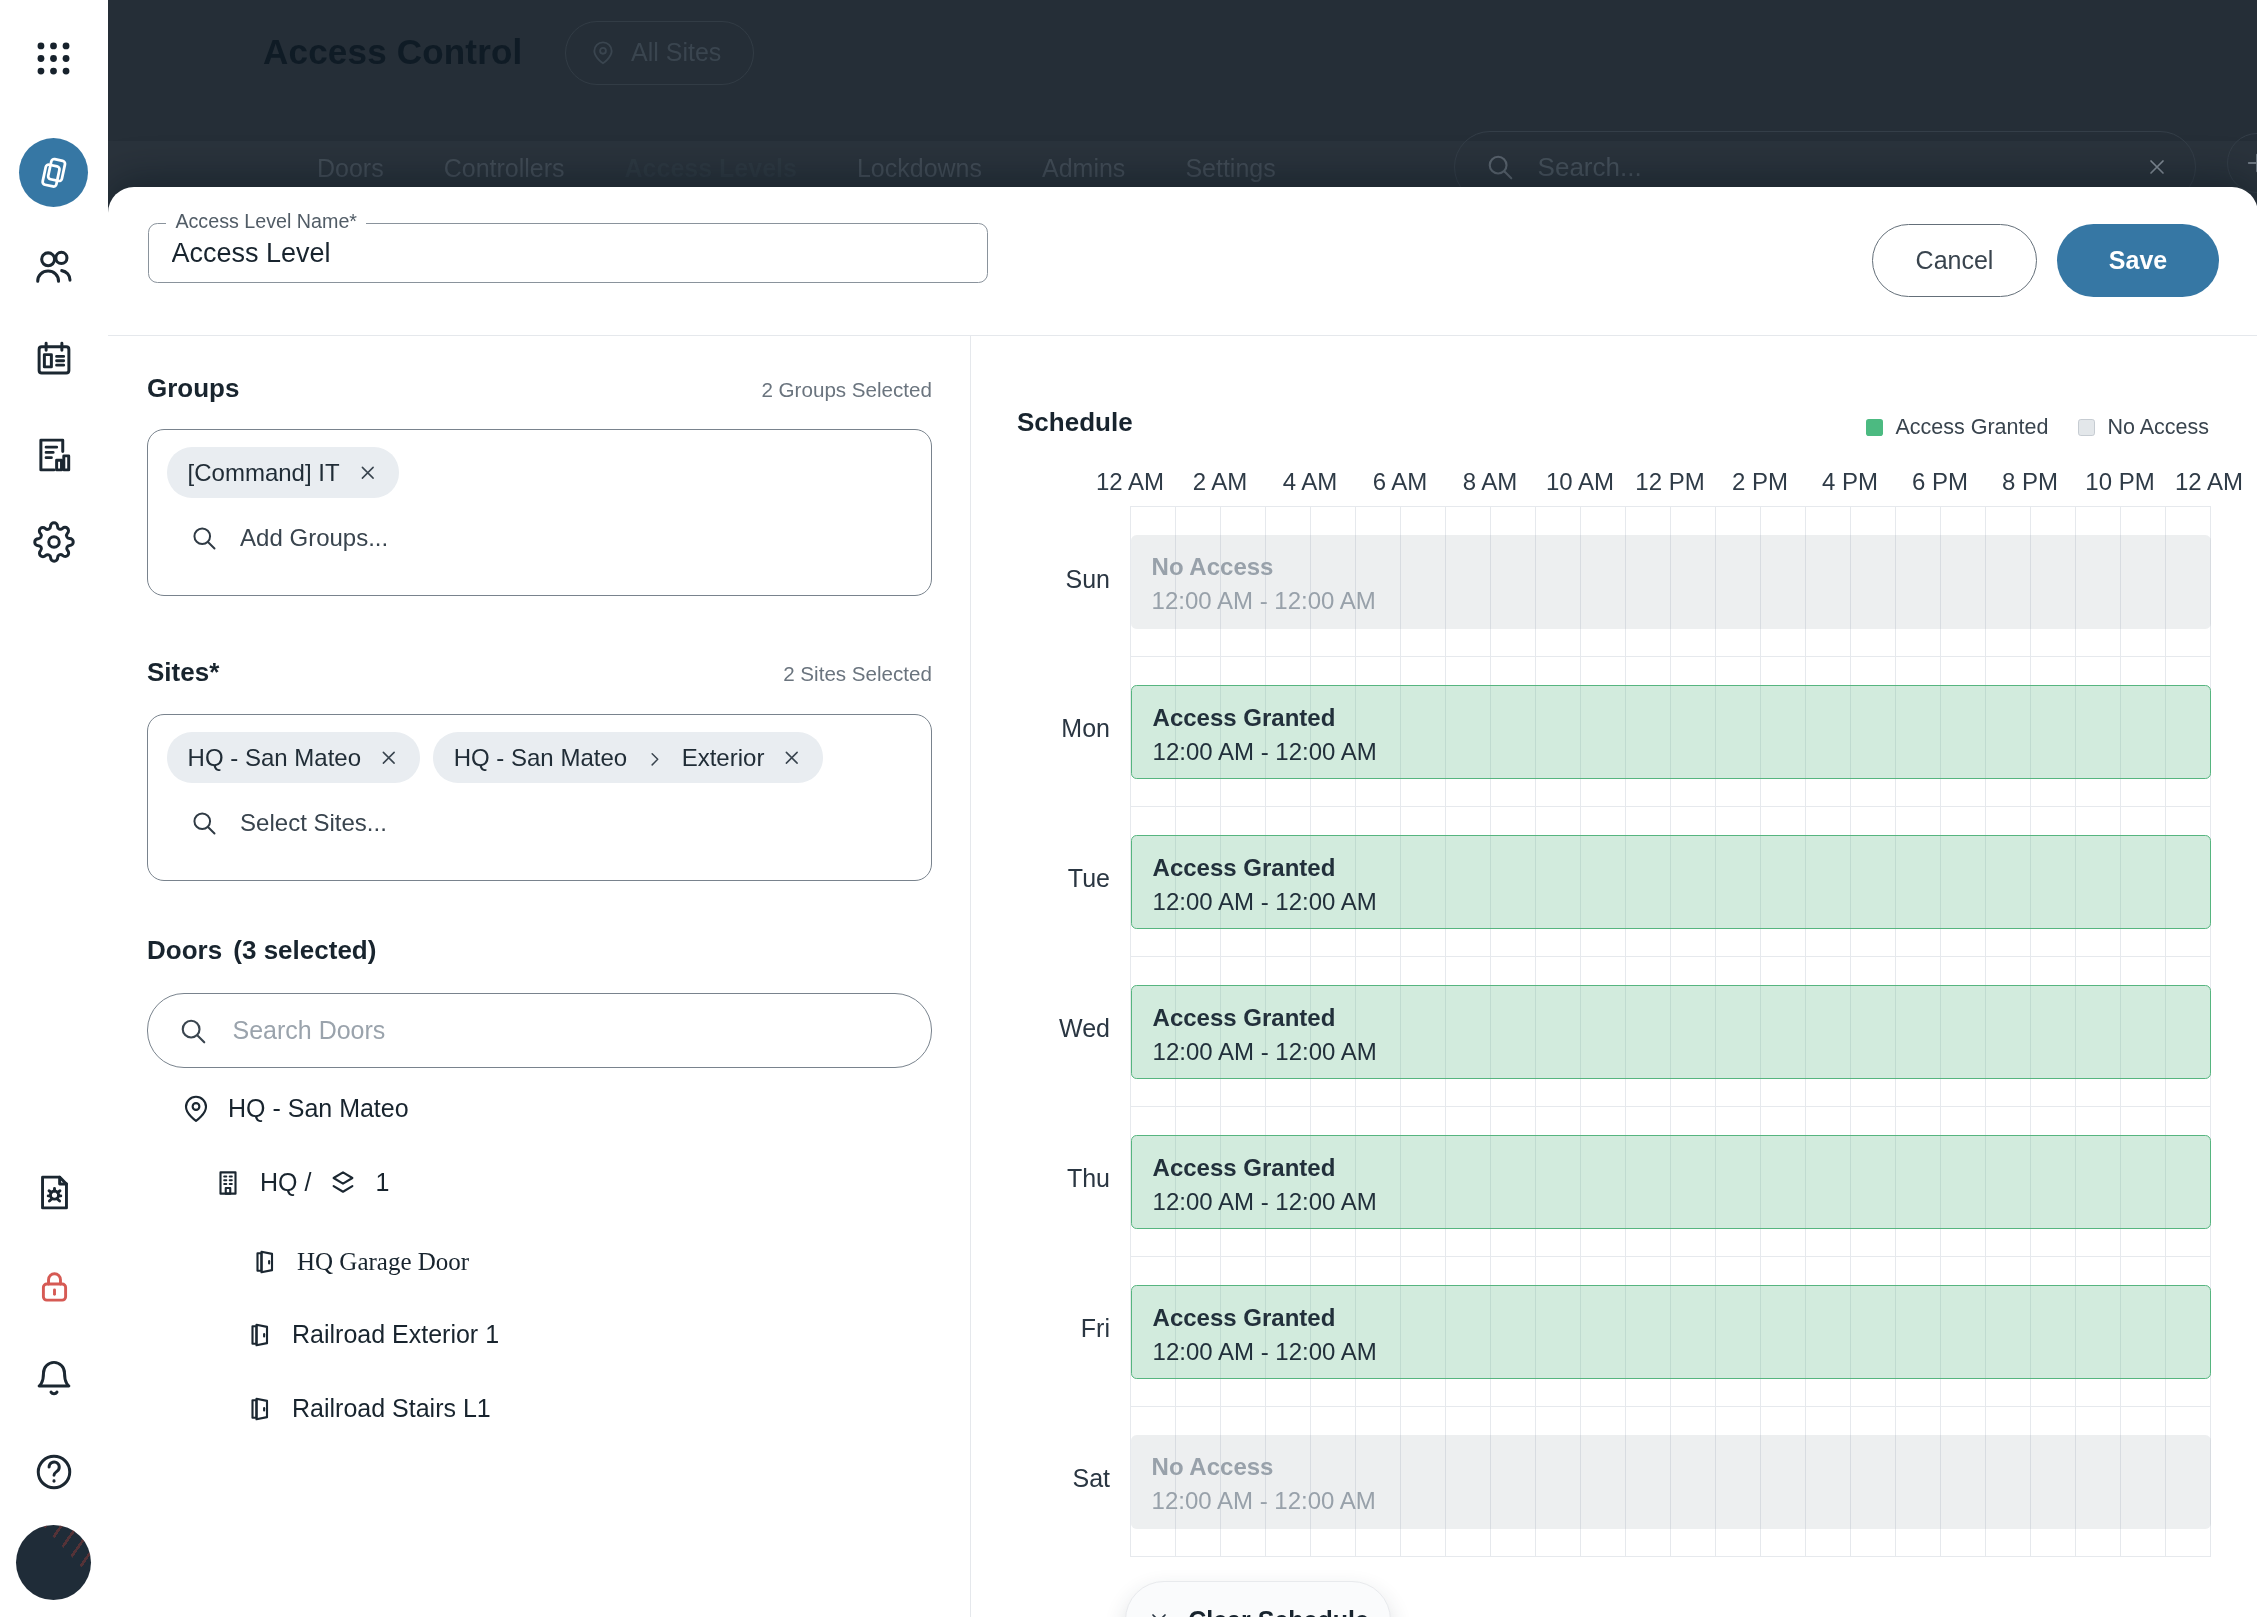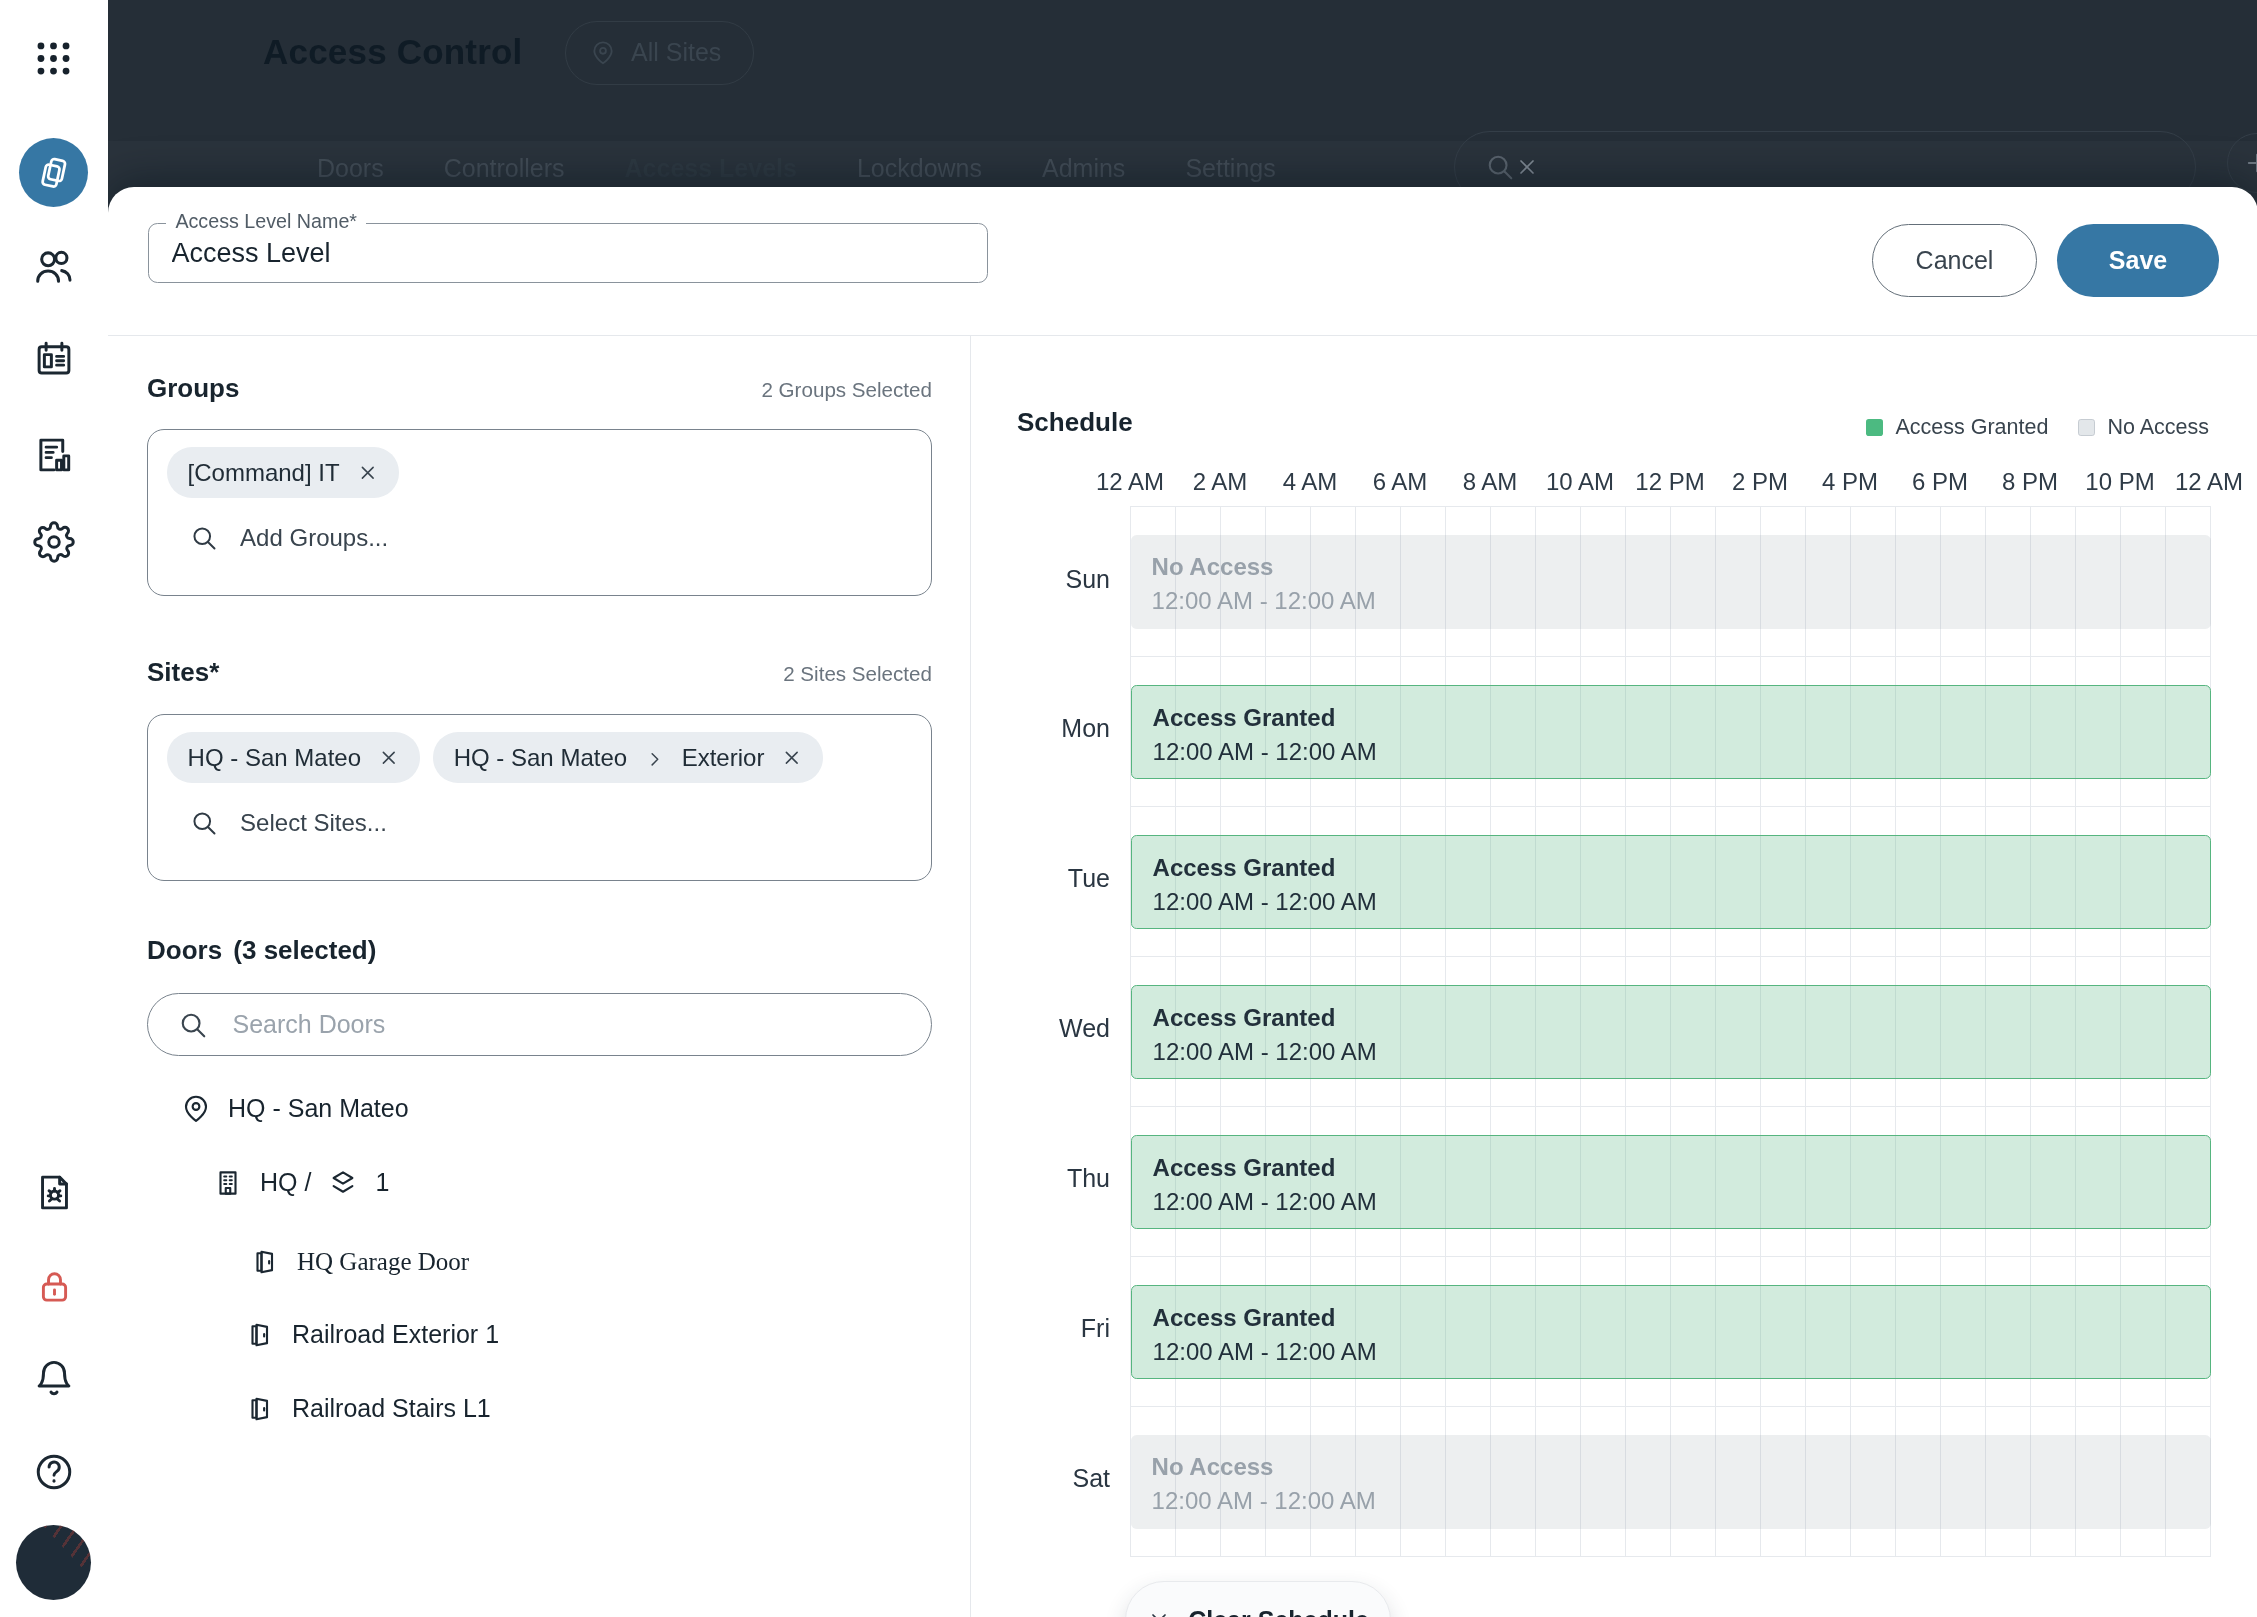--- a/index.html
+++ b/index.html
@@ -71,21 +71,21 @@
   .chips{display:flex;gap:13px;flex-wrap:nowrap;}
   .chip{display:inline-flex;align-items:center;height:51px;border-radius:25px;background:#E9EDF1;
     padding:0 20.6px;gap:17px;font-size:24px;color:#212D37;white-space:nowrap;}
   .chip .seg-sep{width:20.6px;height:20.6px;color:#39444E;}
   .chip-x{width:21.5px;height:21.5px;color:#39444E;cursor:pointer;}
   .add-row{margin-top:13px;display:flex;align-items:center;gap:20.6px;padding-left:22.5px;height:54px;}
   .add-row .icon{width:28px;height:28px;color:#2F3A44;}
   .add-row input{flex:1;border:none;outline:none;background:transparent;font-size:24px;
     color:#39444E;font-family:inherit;min-width:0;}
   .add-row input::placeholder{color:#39444E;opacity:1;}
-  #door-search{left:39px;top:806px;width:785px;height:63px;border:1.9px solid #79838D;border-radius:37px;
+  #door-search{left:39px;top:806px;width:785px;height:75px;border:1.9px solid #79838D;border-radius:37px;
     box-sizing:border-box;display:flex;align-items:center;gap:22.5px;padding:0 22.5px 0 30px;}
   #door-search .icon{width:30px;height:30px;color:#3A454F;}
   #door-search input{flex:1;border:none;outline:none;background:transparent;font-size:25px;
     color:#18242E;font-family:inherit;min-width:0;}
   #door-search input::placeholder{color:#9AA3AC;opacity:1;}
   .tree-row{display:flex;align-items:center;gap:17px;height:51px;color:#18242E;font-size:25px;cursor:pointer;}
   .tree-row .icon{width:30px;height:30px;color:#1B2731;}
 
   
   #sched-title{left:909px;top:220px;font-size:26px;font-weight:700;color:#18242E;}
@@ -130,20 +130,21 @@
       <span class="tab active">Access Levels</span>
       <span class="tab">Lockdowns</span>
       <span class="tab">Admins</span>
       <span class="tab">Settings</span>
     </div>
   <div id="hsearch" class="abs">
     <span class="icon"><svg viewBox="0 0 24 24">
           <circle cx="10.5" cy="10.5" r="6.7"></circle>
           <path d="M15.6 15.6L21 21"></path>
         </svg></span>
+    <input placeholder="Search..." style="">
     <span class="icon hx"><svg viewBox="0 0 24 24">
           <path d="M6 6l12 12M18 6L6 18"></path>
         </svg></span>
   </div>
   <div id="plusbtn" class="abs">
     <span class="icon"><svg viewBox="0 0 24 24">
           <path d="M12 5v14M5 12h14"></path>
         </svg></span>
   </div>
 </div>

